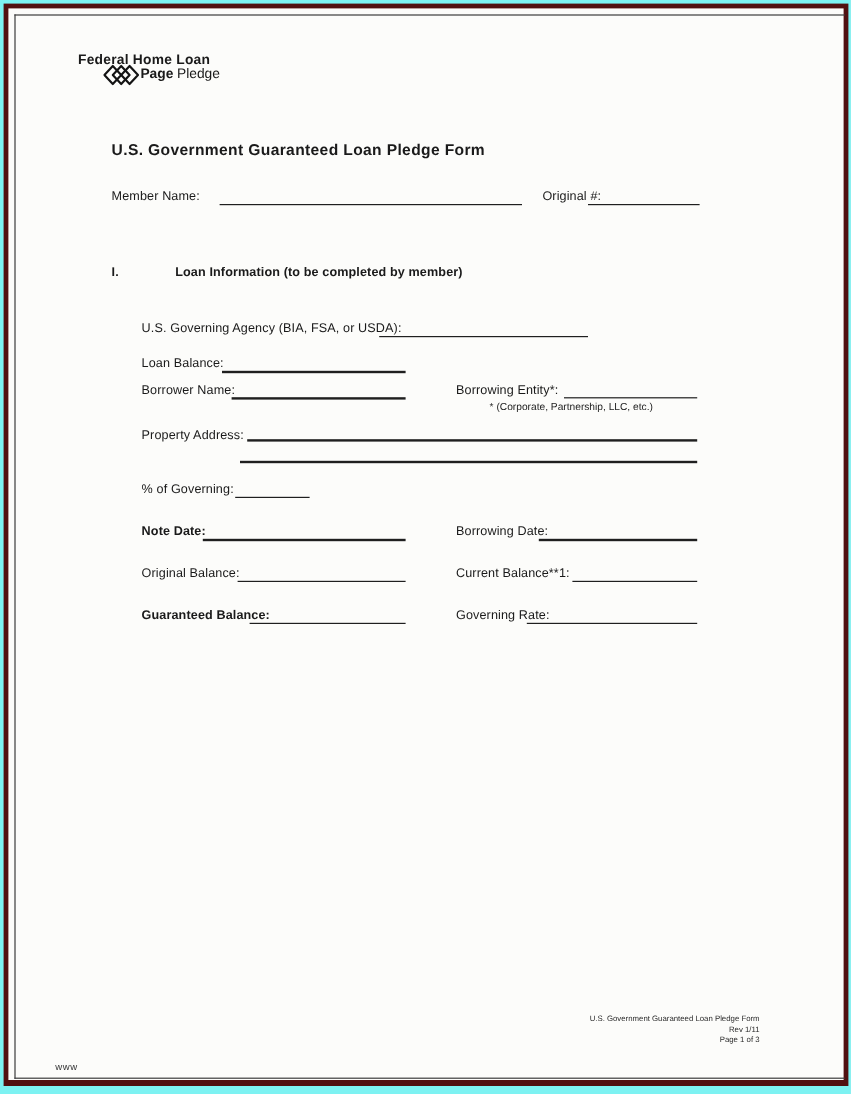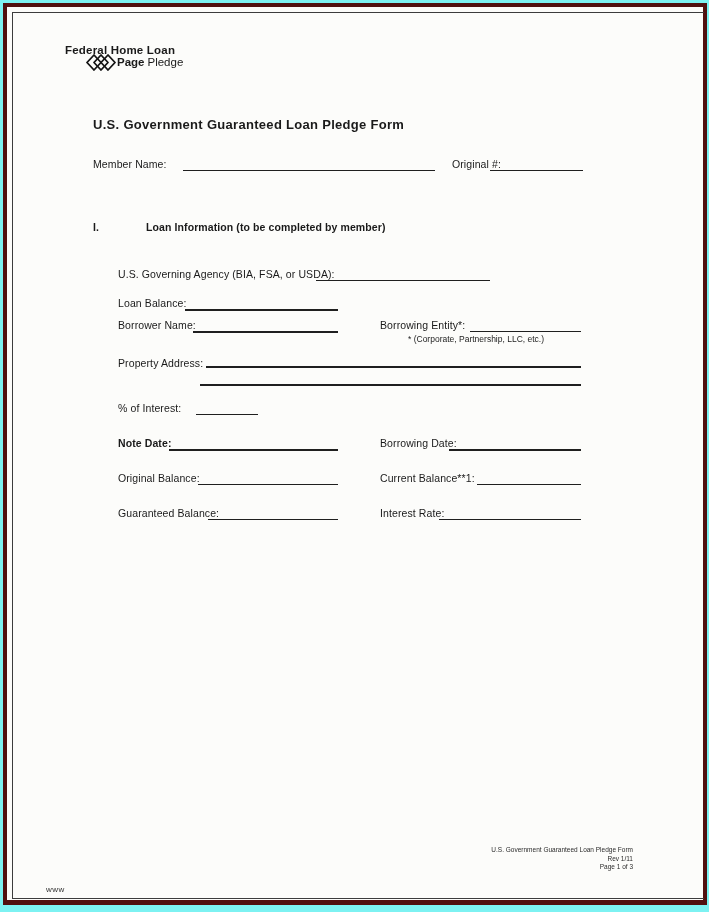--- a/index.html
+++ b/index.html
@@ -28,21 +28,21 @@
   .f-loan{left:118px;top:297px;}
   .f-borrower{left:118px;top:319px;}
   .f-entity{left:380px;top:319px;}
   .f-entity-note{left:380px;top:334px;font-size:8.5px;color:#222;margin-left:28px;}
   .f-property{left:118px;top:357px;}
   .f-pct{left:118px;top:402px;}
   .f-notedate{left:118px;top:437px;font-weight:bold;}
   .f-maturity{left:380px;top:437px;}
   .f-original{left:118px;top:472px;}
   .f-current{left:380px;top:472px;}
-  .f-guaranteed{left:118px;top:507px;}
+  .f-guaranteed{left:118px;top:507px;font-weight:bold;}
   .f-interest{left:380px;top:507px;}
   .ln-member{left:183px;top:170px;width:252px;}
   .ln-customer{left:490px;top:170px;width:93px;}
   .ln-gov{left:316px;top:280px;width:174px;}
   .ln-loan{left:185px;top:309px;width:153px;}
   .ln-borrower{left:193px;top:331px;width:145px;}
   .ln-entity{left:470px;top:331px;width:111px;}
   .ln-property{left:206px;top:366px;width:375px;}
   .ln-property2{left:200px;top:384px;width:381px;}
   .ln-pct{left:196px;top:414px;width:62px;}
@@ -94,36 +94,36 @@
   <div class="abs lbl f-borrower">Borrower Name:</div>
   <div class="rule thick ln-borrower"></div>
   <div class="abs lbl f-entity">Borrowing Entity*:</div>
   <div class="rule ln-entity"></div>
   <div class="abs f-entity-note">* (Corporate, Partnership, LLC, etc.)</div>
 
   <div class="abs lbl f-property">Property Address:</div>
   <div class="rule thick ln-property"></div>
   <div class="rule thick ln-property2"></div>
 
-  <div class="abs lbl f-pct">% of Interest:</div>
+  <div class="abs lbl f-pct">% of Governing:</div>
   <div class="rule ln-pct"></div>
 
   <div class="abs lbl f-notedate">Note Date:</div>
   <div class="rule thick ln-notedate"></div>
   <div class="abs lbl f-maturity">Borrowing Date:</div>
   <div class="rule thick ln-maturity"></div>
 
   <div class="abs lbl f-original">Original Balance:</div>
   <div class="rule ln-original"></div>
   <div class="abs lbl f-current">Current Balance**1:</div>
   <div class="rule ln-current"></div>
 
   <div class="abs lbl f-guaranteed">Guaranteed Balance:</div>
   <div class="rule ln-guaranteed"></div>
-  <div class="abs lbl f-interest">Interest Rate:</div>
+  <div class="abs lbl f-interest">Governing Rate:</div>
   <div class="rule ln-interest"></div>
 
 
   <div class="abs fw">www</div>
   <div class="abs fright">
     <div>U.S. Government Guaranteed Loan Pledge Form</div>
     <div>Rev 1/11</div>
     <div>Page 1 of 3</div>
   </div>
 </div>

